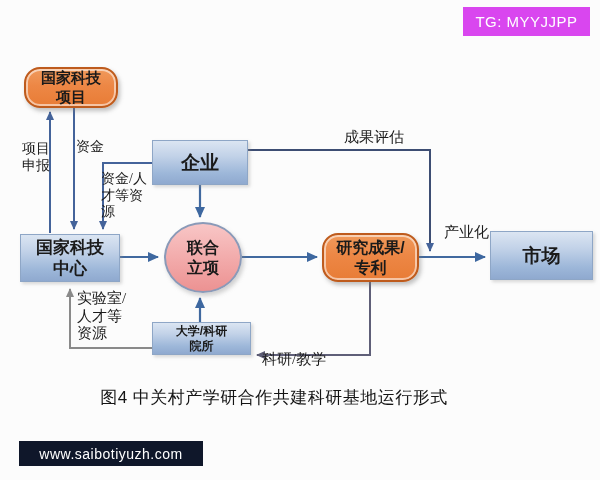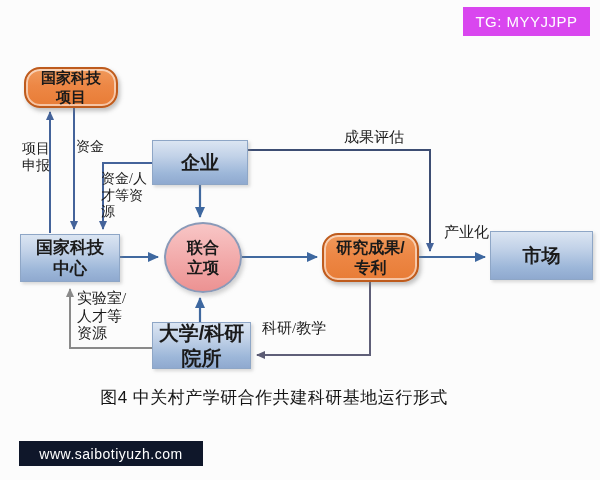--- a/index.html
+++ b/index.html
@@ -39,33 +39,33 @@
     border:2px solid #8a9ab8;border-radius:50%;
     box-shadow:2px 3px 4px rgba(140,140,140,.4);
     font-size:16px;
   }
   #node-national{left:24px;top:67px;width:94px;height:41px;font-size:15px;}
   #node-enterprise{left:152px;top:140px;width:96px;height:45px;font-size:19px;}
   #node-center{left:20px;top:234px;width:100px;height:48px;font-size:17px;}
   #node-joint{left:164px;top:222px;width:78px;height:71px;font-size:16px;}
   #node-results{left:322px;top:233px;width:97px;height:49px;font-size:16px;}
   #node-market{left:490px;top:231px;width:103px;height:49px;font-size:19px;}
-  #node-university{left:152px;top:322px;width:99px;height:47px;font-size:20px;}
+  #node-university{left:152px;top:322px;width:99px;height:33px;font-size:12px;}
   
   .elabel{
     position:absolute;color:#1b1b1b;font-family:"Liberation Serif","DejaVu Serif",serif;
     font-size:15px;line-height:1.18;
   }
   #lbl-projapp{left:22px;top:141px;font-size:14px;}
   #lbl-funding{left:76px;top:139px;font-size:14px;}
   #lbl-fundtalent{left:101px;top:171px;font-size:14px;}
   #lbl-outcome{left:344px;top:129px;}
   #lbl-industry{left:444px;top:224px;}
   #lbl-labtalent{left:77px;top:290px;}
-  #lbl-teaching{left:262px;top:320px;}
+  #lbl-teaching{left:262px;top:351px;}
   
   .caption{
     position:absolute;left:28px;top:386px;width:492px;text-align:center;
     font-weight:normal;font-size:17px;color:#141414;letter-spacing:.5px;
   }
   svg.connectors{position:absolute;left:0;top:0;}
 </style>
 </head>
 <body>
 

